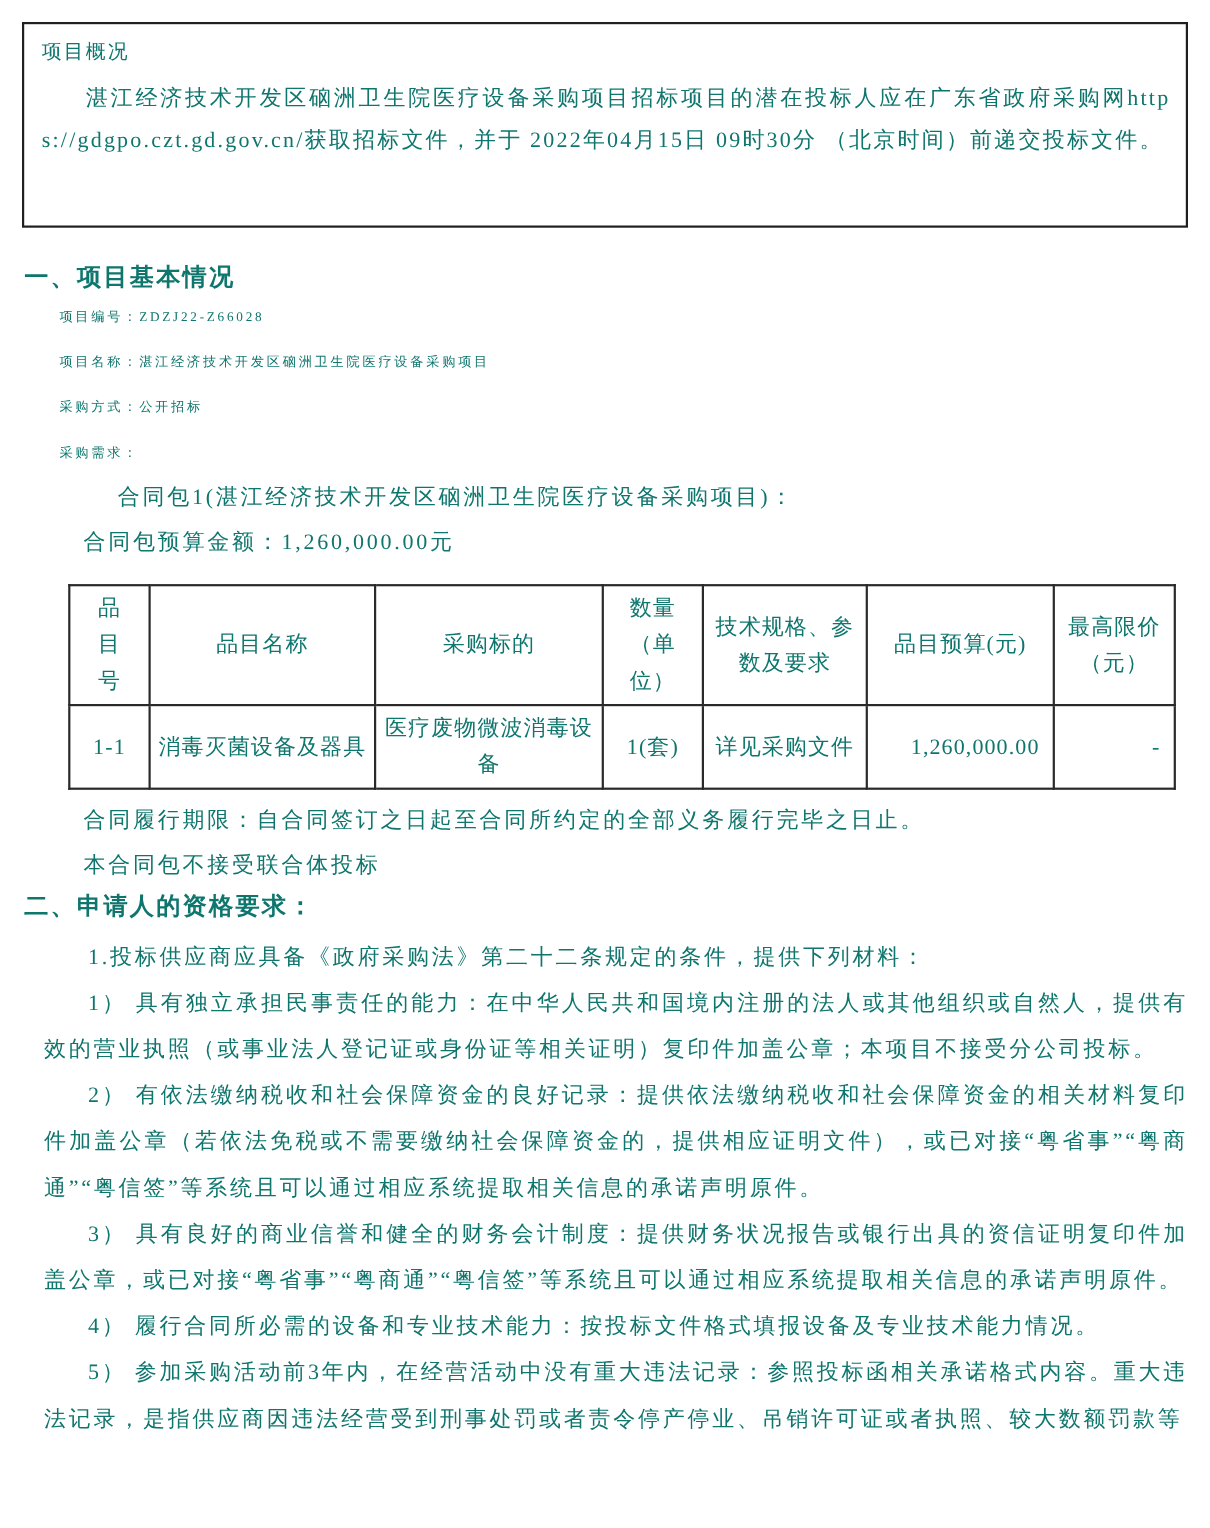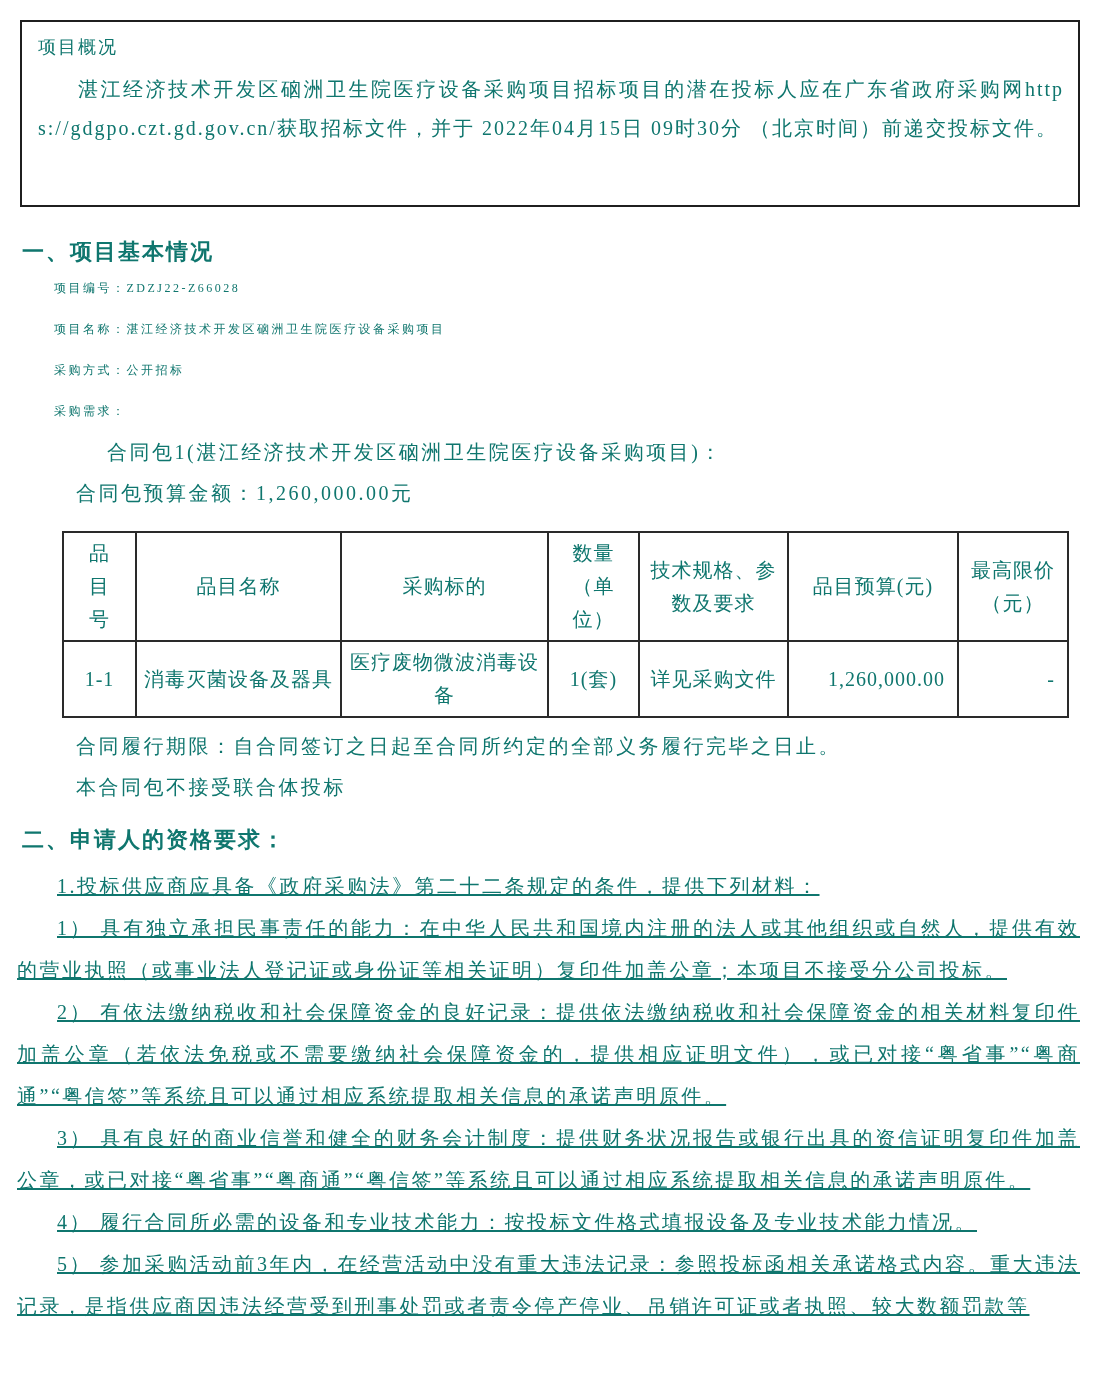--- a/index.html
+++ b/index.html
@@ -31,21 +31,21 @@
     word-break:break-all;
   }
   
   .sec-heading {
     font-family:"Liberation Sans","DejaVu Sans",sans-serif;
     font-weight:bold;
     font-size:22px; line-height:28px;
     letter-spacing:2px;
     margin:31px 22px 0 22px;
   }
-  .sec-heading.second { margin-top:17px; line-height:30px; }
+  .sec-heading.second { margin-top:1px; line-height:30px; }
   
   .fields { margin-top:2px; }
   .field-line { font-size:12px; line-height:41px; letter-spacing:2.5px; padding-left:54px; }
   .pkg-line  { font-size:20px; line-height:41px; letter-spacing:2.5px; }
   .indent-a  { padding-left:107px; }
   .indent-b  { padding-left:76px; }
   
   table.items {
     border-collapse:collapse;
     table-layout:fixed;
@@ -68,25 +68,24 @@
   table.items thead th { height:98px; }
   table.items tbody td { height:66px; }
   table.items td.num { text-align:right; padding-right:12px; }
   table.items th.c1 { padding:4px 23px; }
   
   .notes { margin-top:8px; }
   
   .para {
     font-size:20px; line-height:42px;
     letter-spacing:2.5px;
-    margin:0 20px 0 17px;
+    margin:0 20px 0 40px;
     text-indent:2em;
     text-align:justify;
     word-break:break-all;
-    text-decoration:underline;
   }
   .para.intro { margin-top:10px; }
 </style>
 </head>
 <body>
 
 <div class="page">
 
   <div class="top-box">
     <div class="box-label">项目概况</div>

